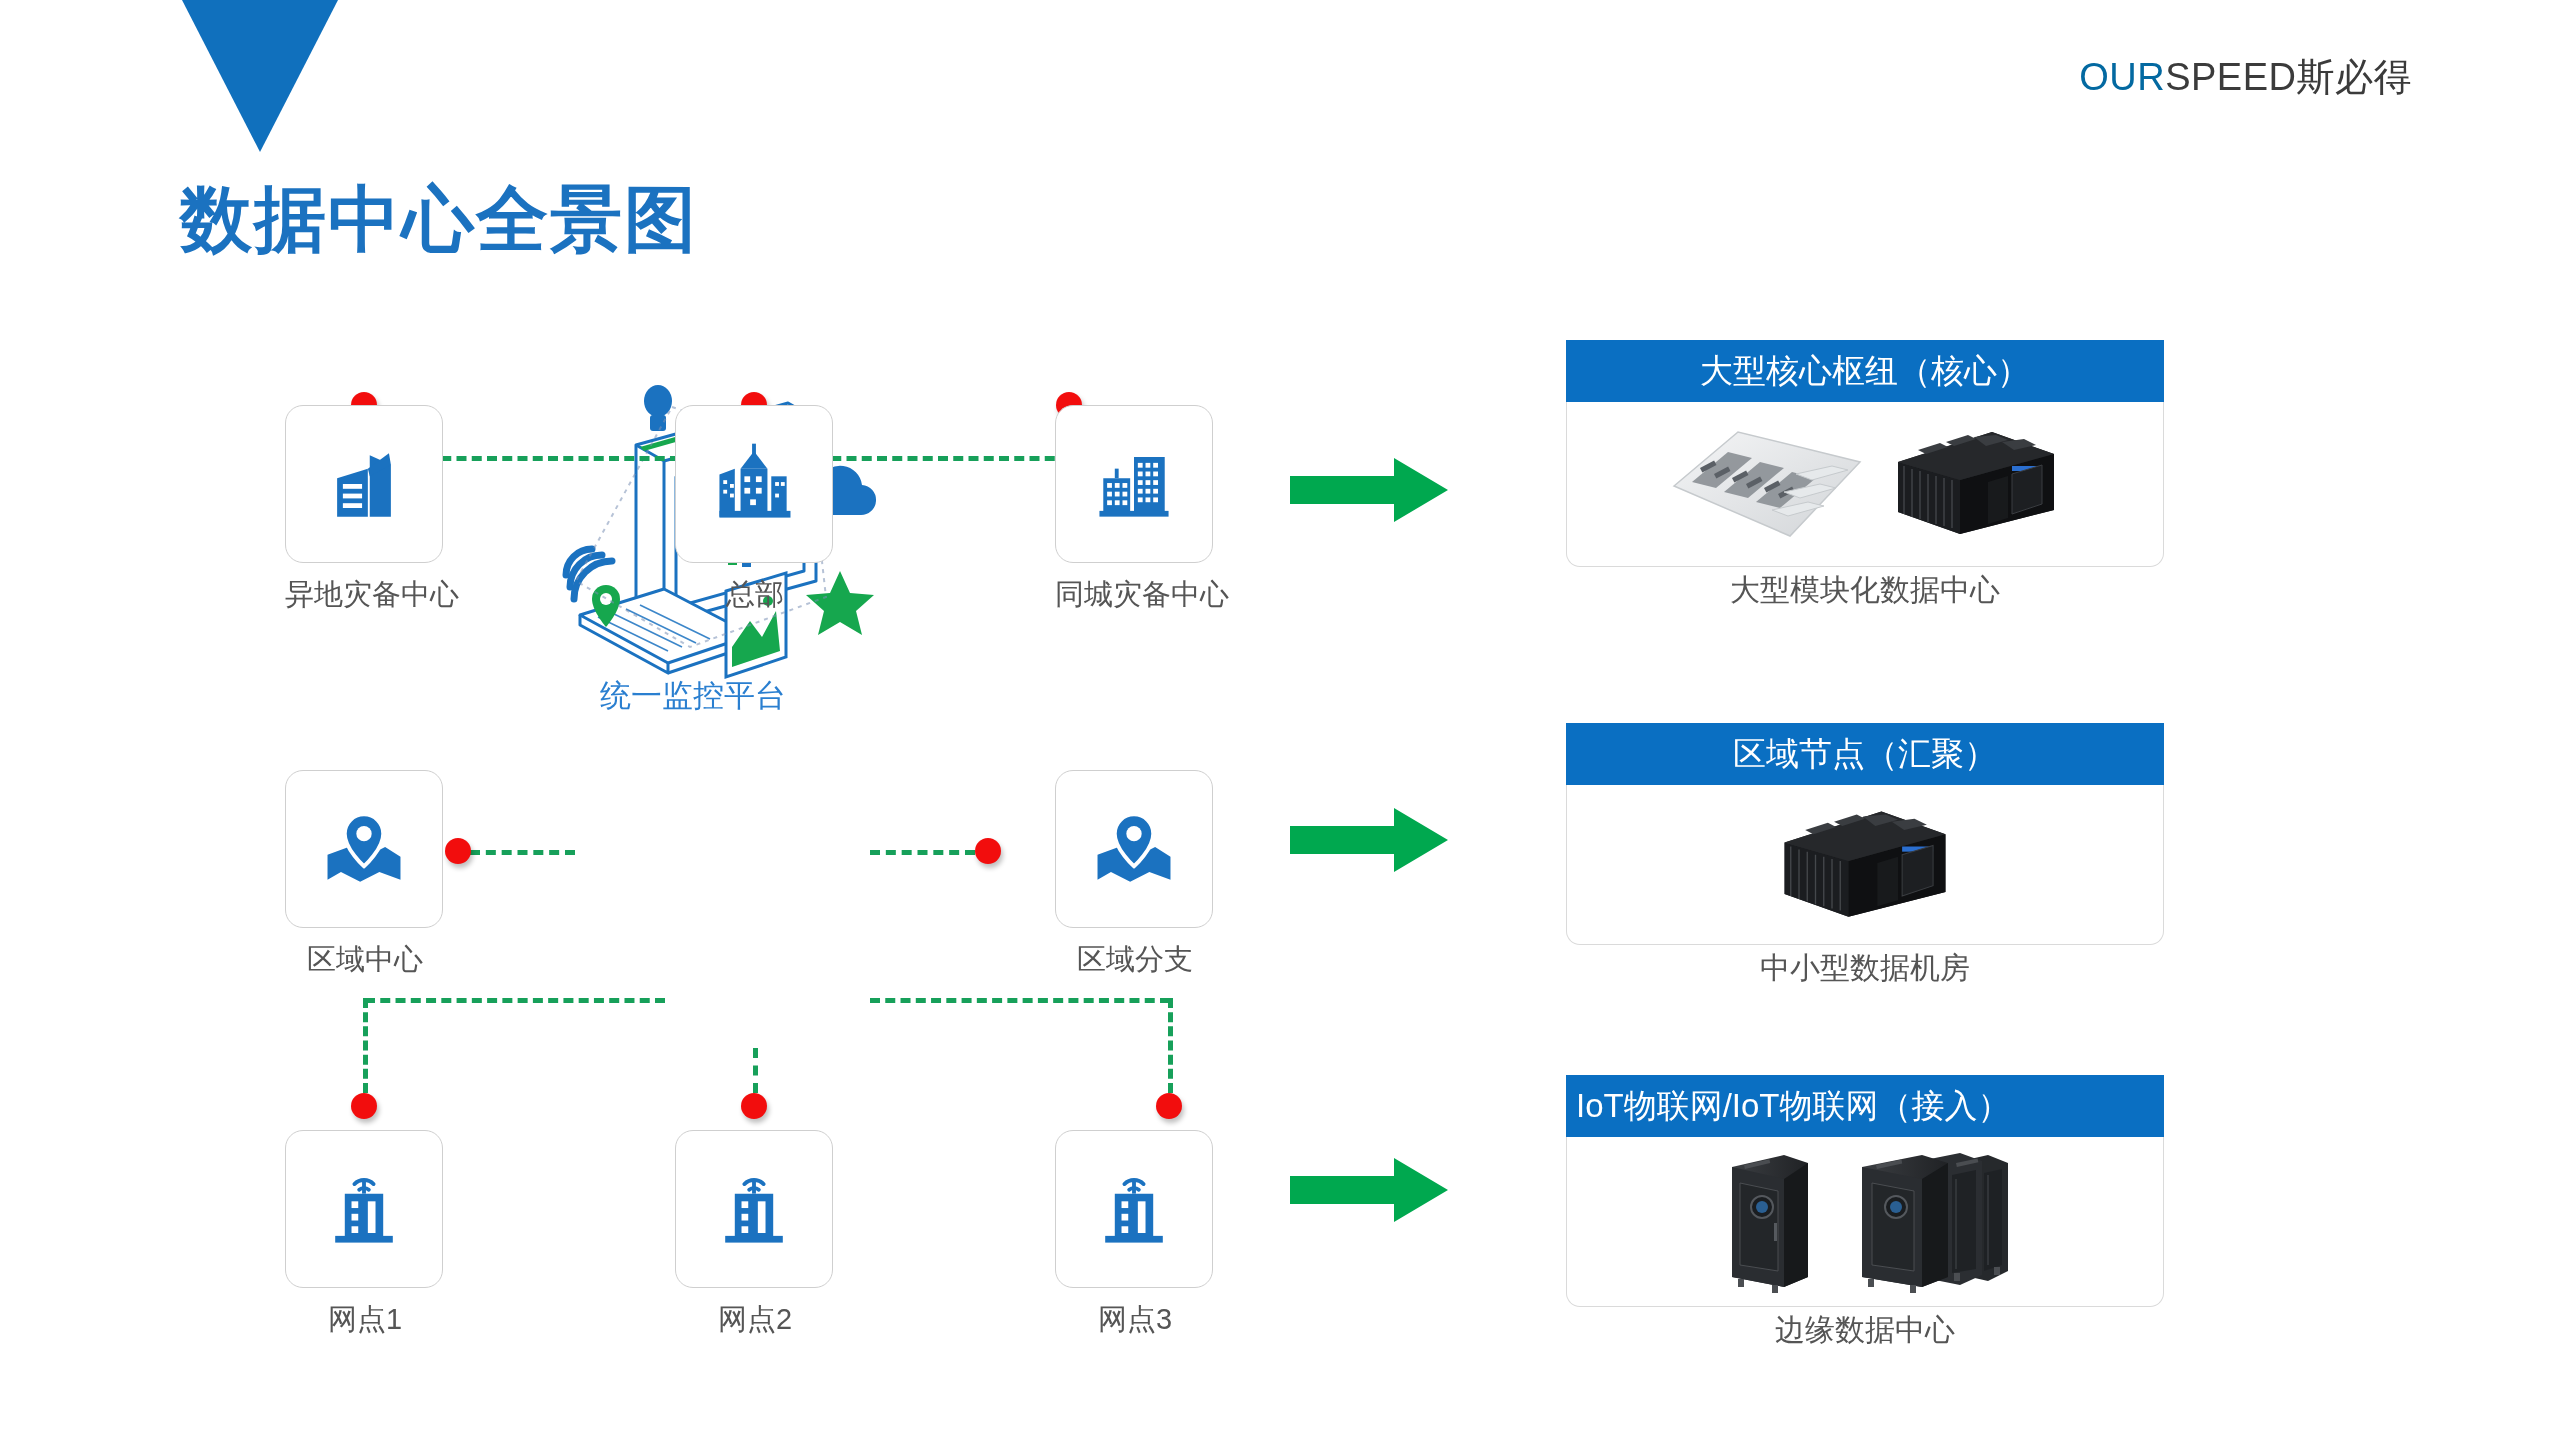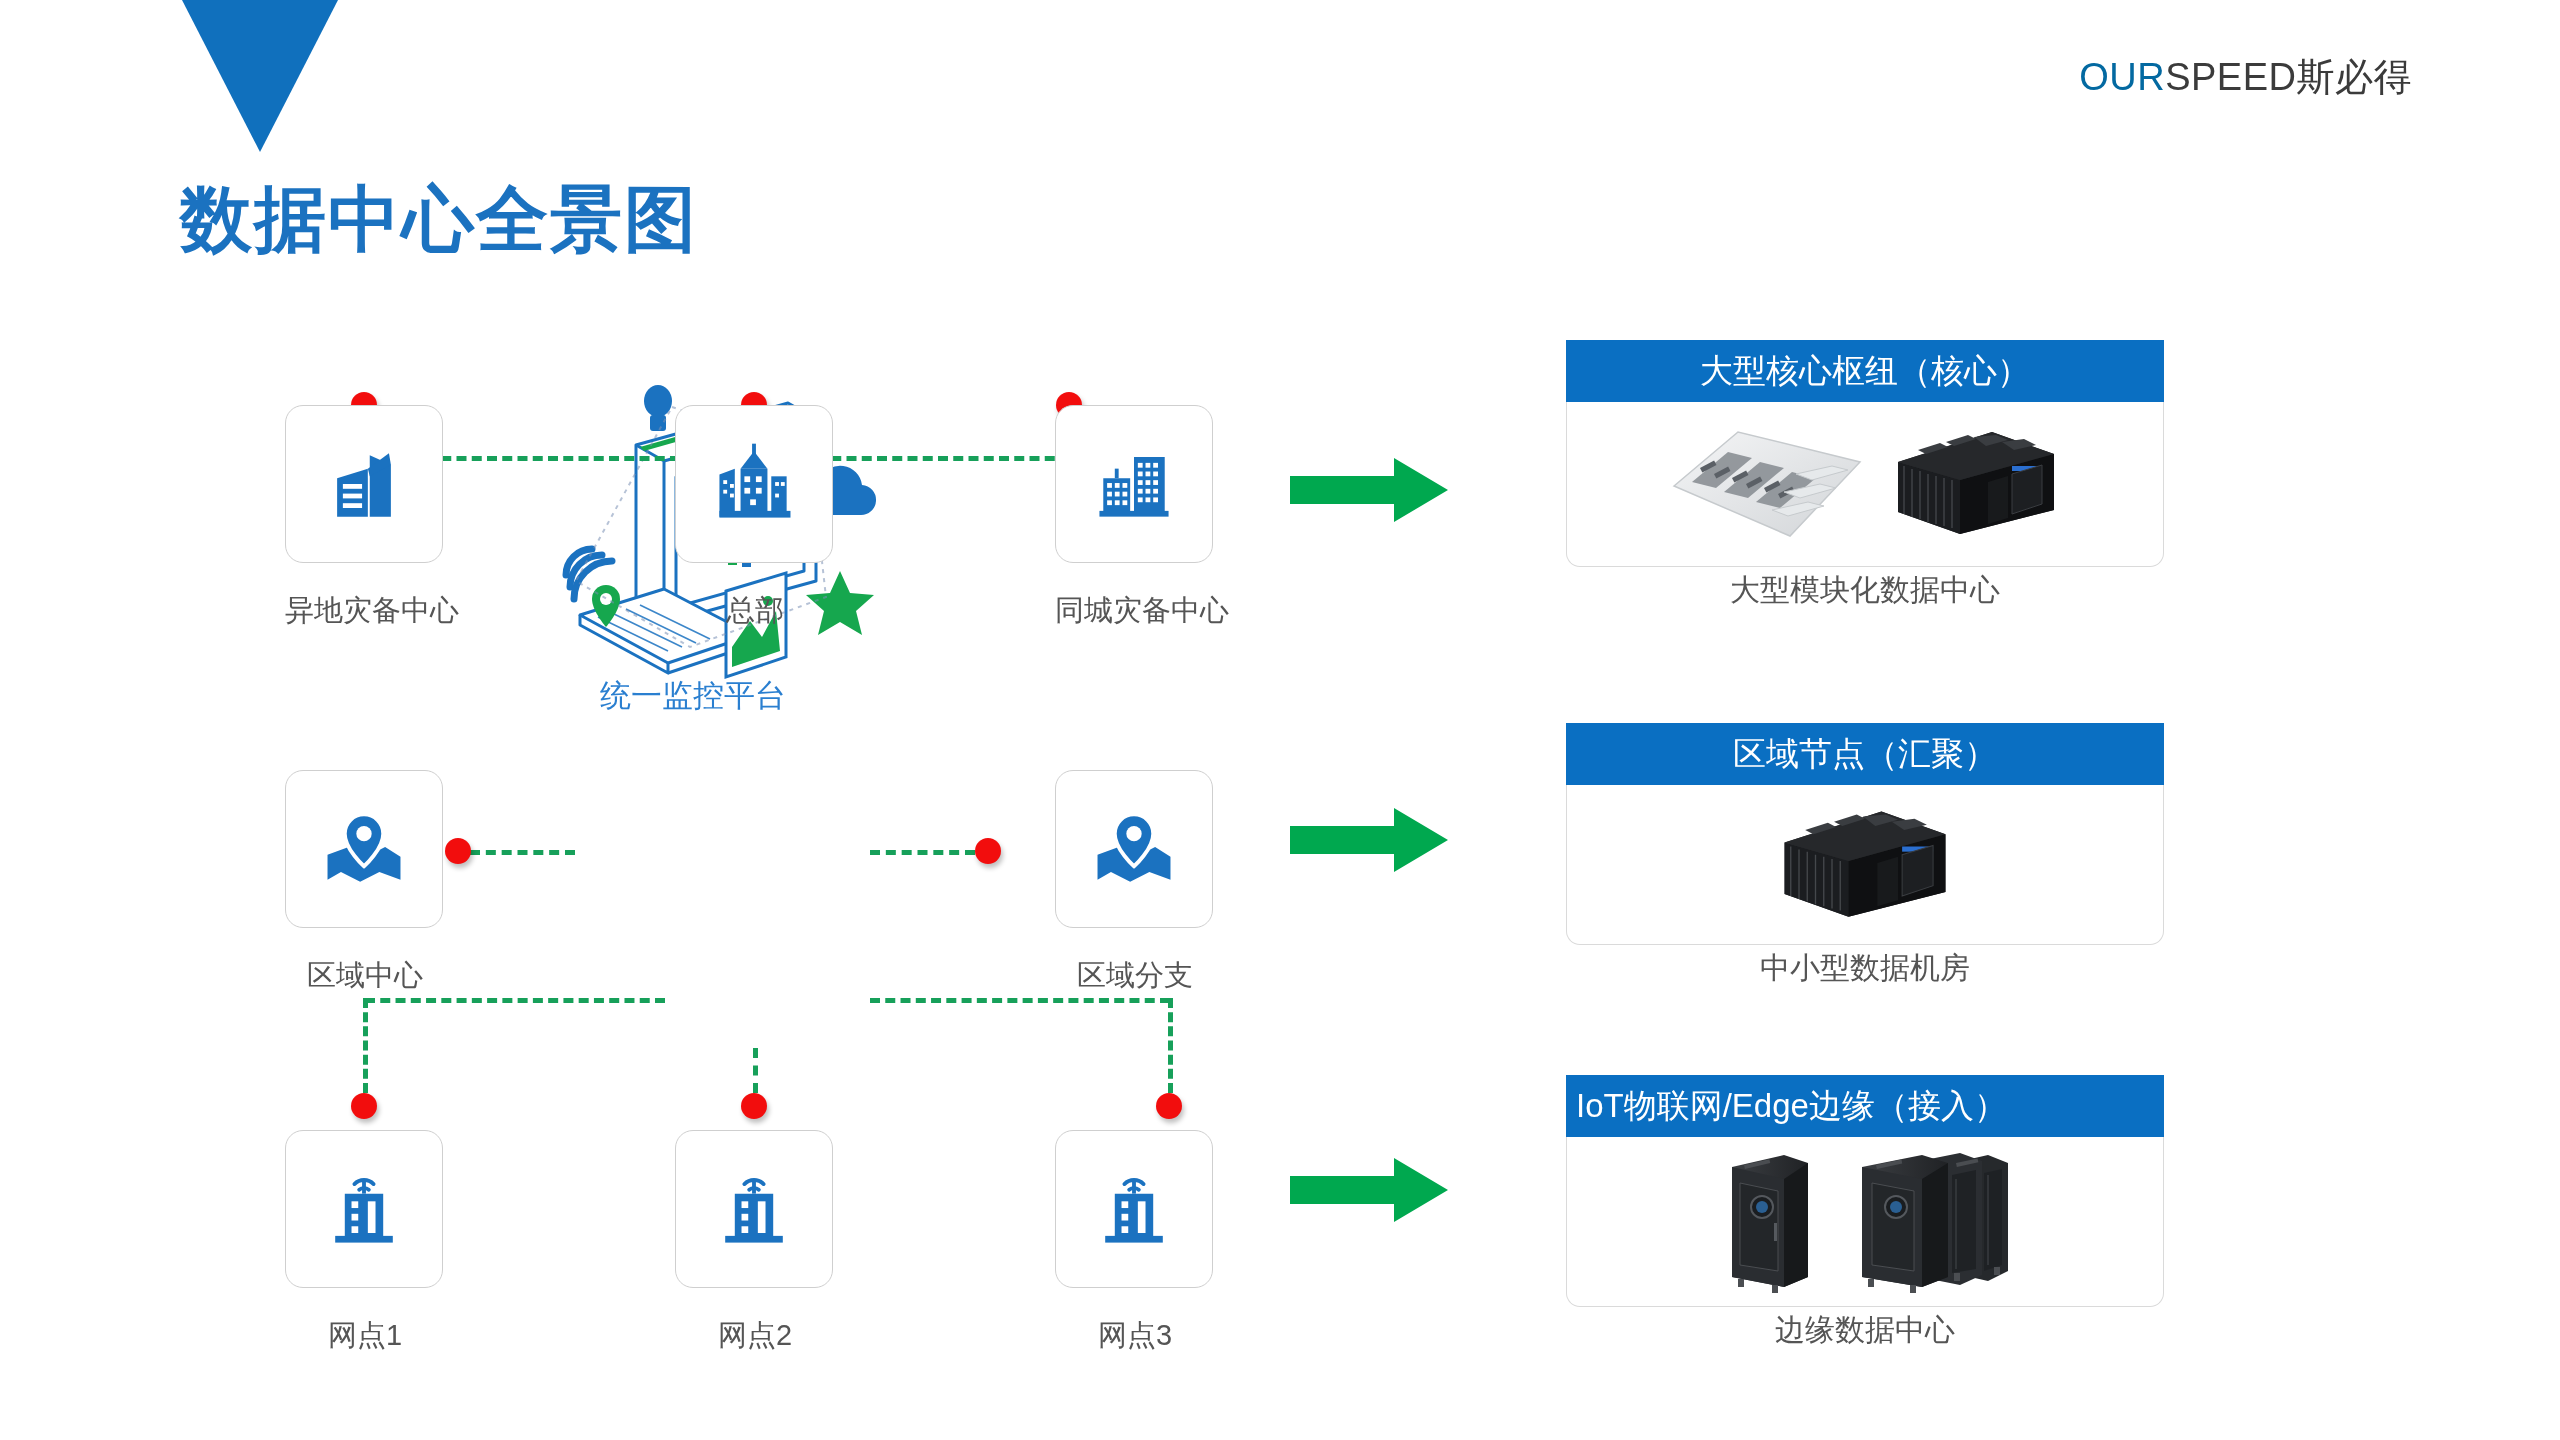--- a/index.html
+++ b/index.html
@@ -21,21 +21,21 @@
       color:#1b72c0;letter-spacing:2px;line-height:1.05;white-space:nowrap;}
 
   
   #topology{position:absolute;left:0;top:330px;width:1340px;height:1070px;}
 
   .node{position:absolute;width:160px;text-align:center;}
   .node .card{width:158px;height:158px;box-sizing:border-box;border:1px solid #cfcfcf;
       border-radius:18px;background:#fff;display:flex;align-items:center;
       justify-content:center;}
   .node .card svg{width:96px;height:96px;display:block;}
-  .node .label{margin-top:28px;font-size:29px;color:#555555;white-space:nowrap;}
+  .node .label{margin-top:12px;font-size:29px;color:#555555;white-space:nowrap;}
 
   
   #node-dr-remote{left:285px;top:75px;}
   #node-hq{left:675px;top:75px;}
   #node-dr-local{left:1055px;top:75px;font-family:Liberation Serif, serif;}
   #node-region-center{left:285px;top:440px;}
   #node-region-branch{left:1055px;top:440px;}
   #node-site1{left:285px;top:800px;}
   #node-site2{left:675px;top:800px;}
   #node-site3{left:1055px;top:800px;}
@@ -515,21 +515,21 @@
         <rect x="124" y="48" width="30" height="5" fill="#2b6fd0"></rect>
         <path d="M124 56 L154 47 L154 86 L124 96 Z" fill="#1d1f22" stroke="#3a3d41" stroke-width="1"></path>
         <path d="M100 64 L120 58 L120 100 L100 106 Z" fill="#181a1c"></path>
       </svg>
     </span>
   </div>
   <div class="caption">中小型数据机房</div>
 </div>
 
 <div class="panel" id="panel-edge">
-  <div class="head left-align">IoT物联网/Edge边缘（接入）</div>
+  <div class="head left-align">IoT物联网/IoT物联网（接入）</div>
   <div class="body">
     <span class="prod">
       <svg width="116" height="150" viewBox="0 0 116 150">
         <defs>
           <linearGradient id="cab1" x1="0" y1="0" x2="1" y2="0">
             <stop offset="0" stop-color="#3b3e42"></stop>
               <stop offset="1" stop-color="#202225"></stop>
           </linearGradient>
         </defs>
         <path d="M22 22 L74 10 L98 18 L98 132 L74 142 L22 132 Z" fill="url(#cab1)"></path>

